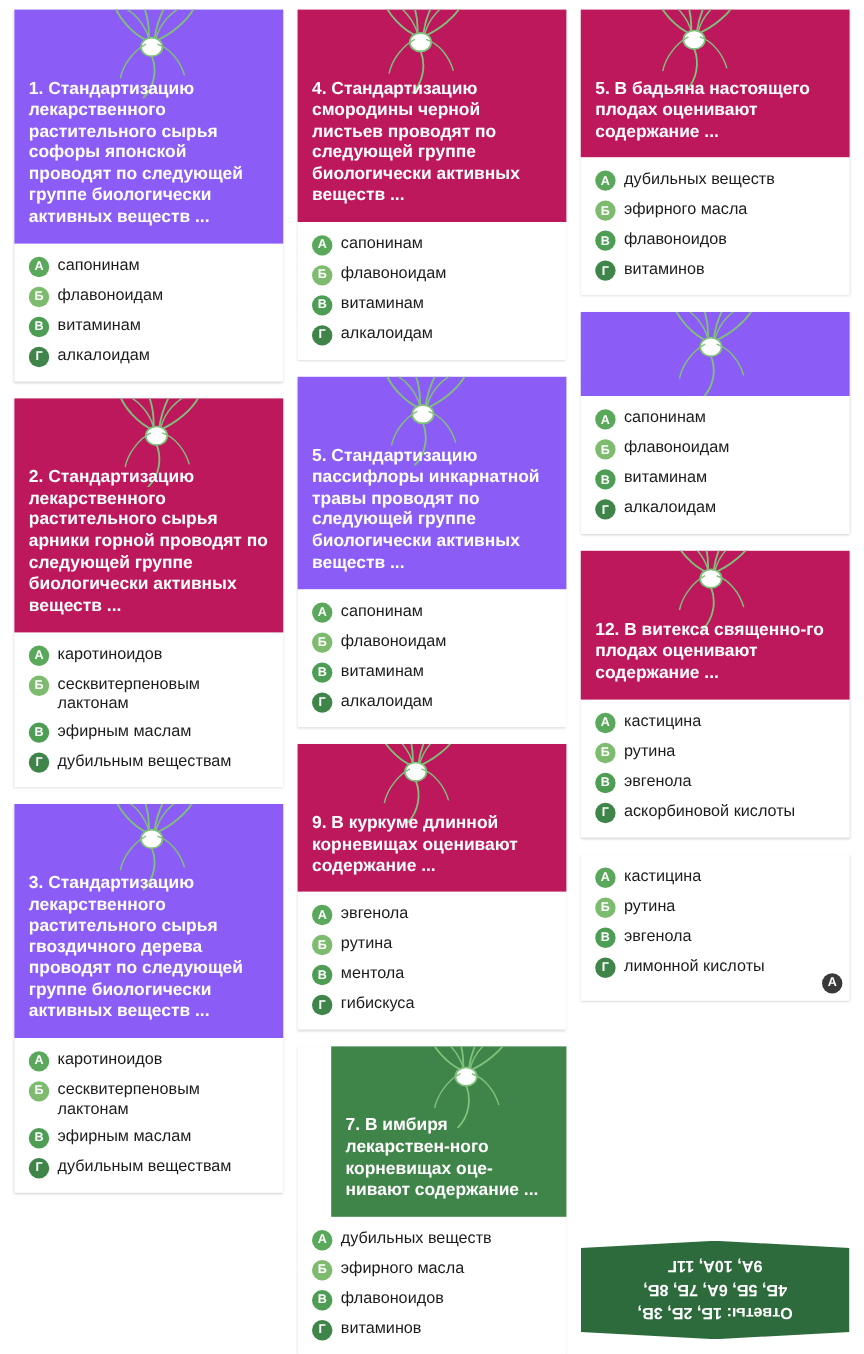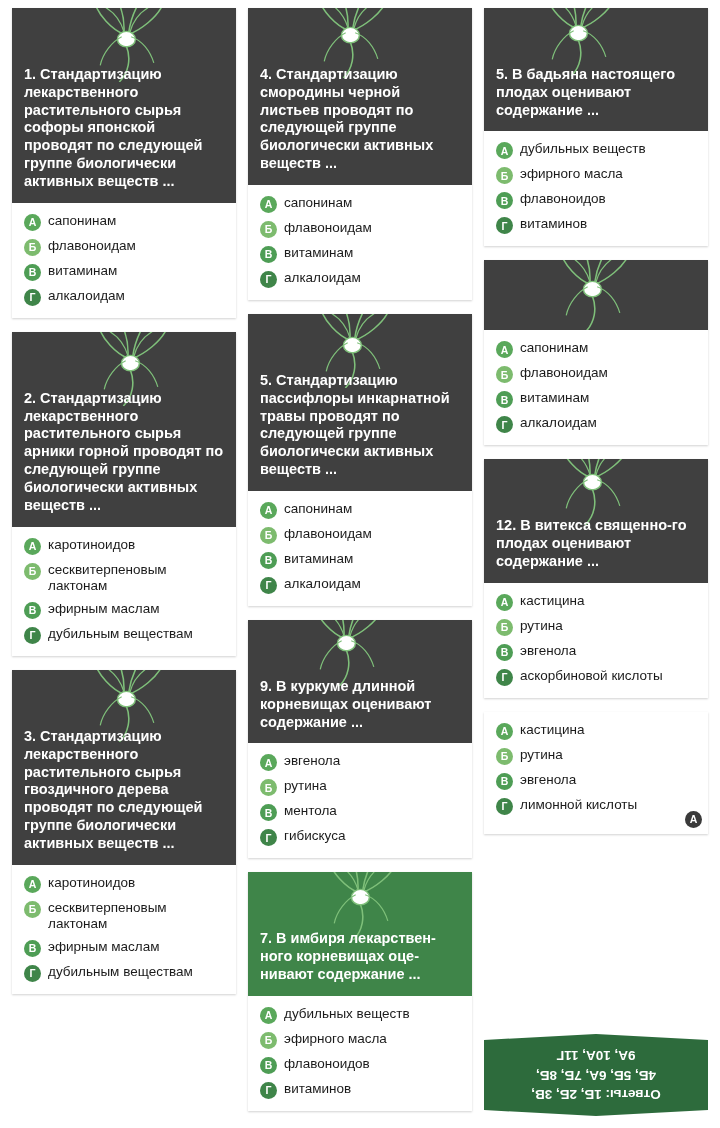--- a/index.html
+++ b/index.html
@@ -36,23 +36,23 @@
   .qhead {
     position: relative;
     color: #ffffff;
     font-weight: bold;
     font-size: 14.5px;
     line-height: 1.23;
     padding: 12px 12px 12px 12px;
     box-sizing: border-box;
     overflow: hidden;
   }
-  .qhead.dark { background: #404040; }
-  .qhead.mid  { background: #404040; }
-  .qhead.deep { background: #3f8549; }
+  .qhead.dark { background: #8b5cf6; }
+  .qhead.mid  { background: #be185d; }
+  .qhead.deep { background: #3f8549; margin-left: 28px; }
   .qhead .qtext { position: relative; z-index: 3; display:block; }
   .spacer-top { height: 46px; }
   .answers {
     padding: 10px 10px 12px 12px;
     box-sizing: border-box;
   }
   .ans {
     display: flex;
     align-items: flex-start;
     margin-bottom: 7px;

